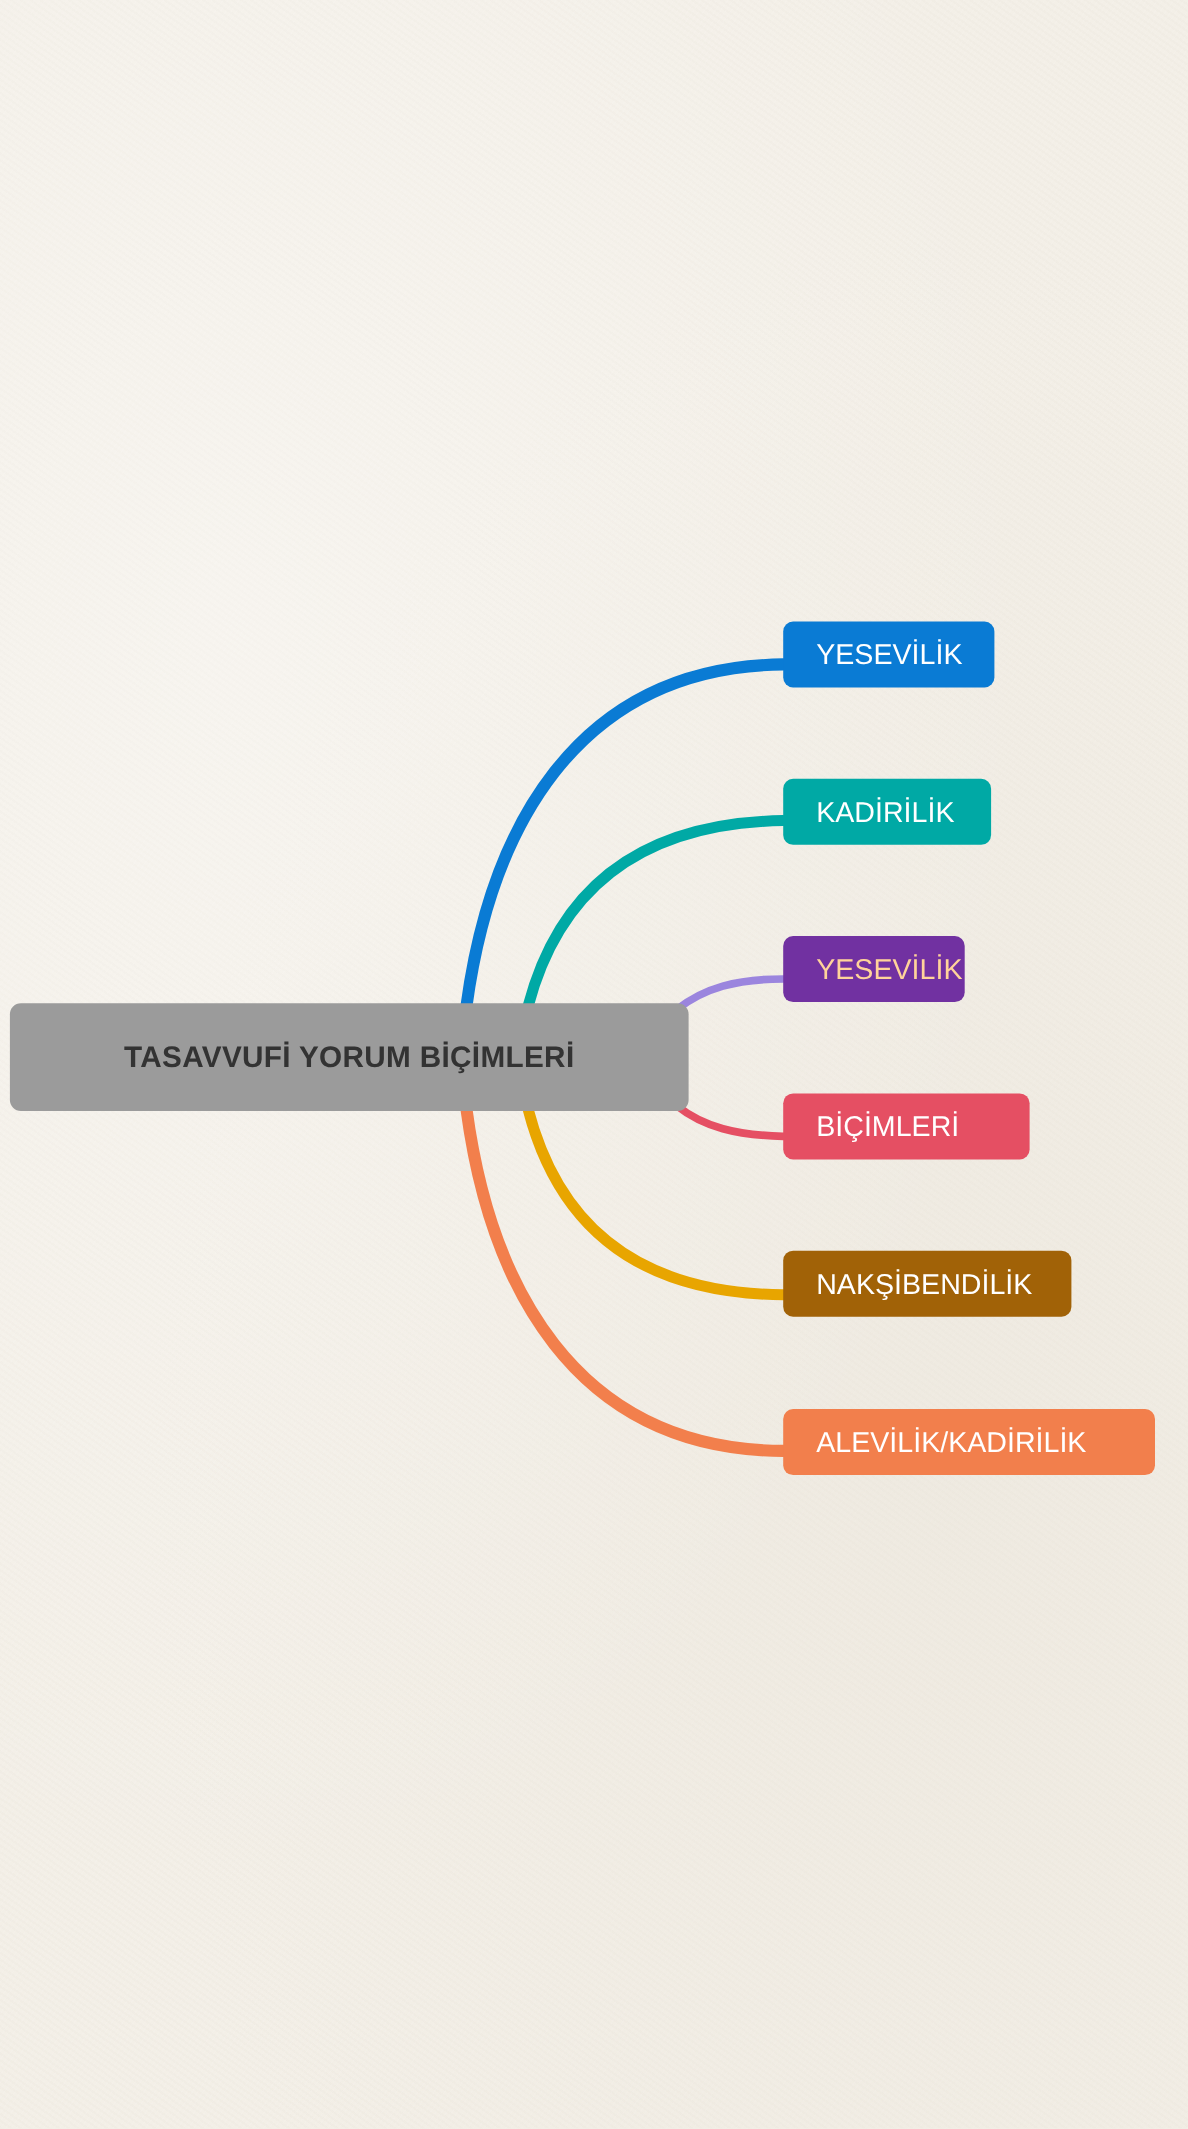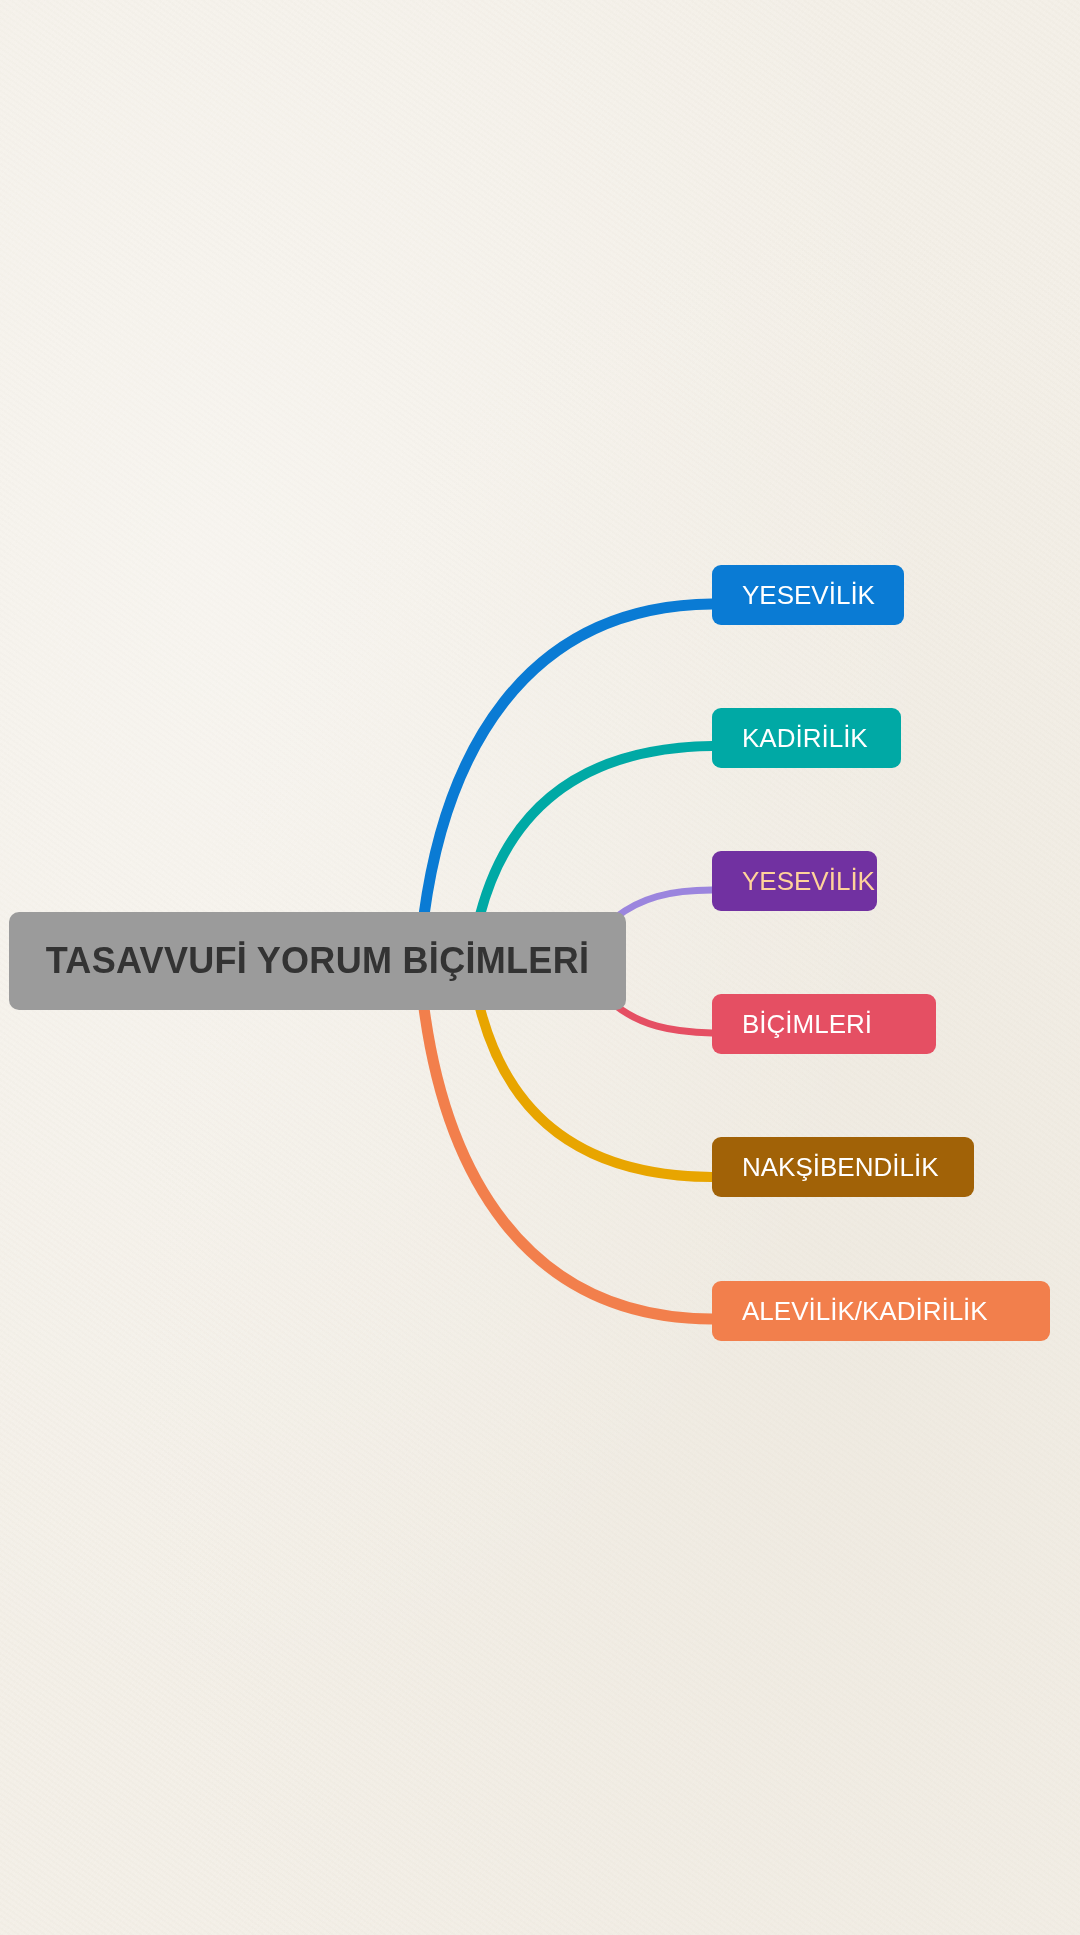--- a/index.html
+++ b/index.html
@@ -11,21 +11,21 @@
       radial-gradient(ellipse at 80% 70%, rgba(230,224,212,0.35), transparent 60%),
       repeating-linear-gradient(35deg, rgba(200,192,178,0.05) 0 2px, transparent 2px 5px),
       repeating-linear-gradient(-55deg, rgba(255,255,255,0.08) 0 1px, transparent 1px 4px);
     font-family:"Liberation Sans", "DejaVu Sans", sans-serif;
   }
   svg.links { position:absolute; left:0; top:0; width:1080px; height:1935px; }
   .root {
     position:absolute; left:9px; top:912px; width:617px; height:98px;
     background:#9b9b9b; border-radius:10px;
     display:flex; align-items:center; justify-content:center;
-    color:#333333; font-weight:bold; font-size:36px; letter-spacing:0.3px;
+    color:#333333; font-weight:bold; font-size:27px; letter-spacing:0.3px;
     box-sizing:border-box;
   }
   .node {
     position:absolute; left:712px; height:60px; border-radius:9px;
     display:flex; align-items:center; box-sizing:border-box;
     padding-left:30px; font-size:26px; color:#ffffff;
   }
 </style>
 </head>
 <body>

